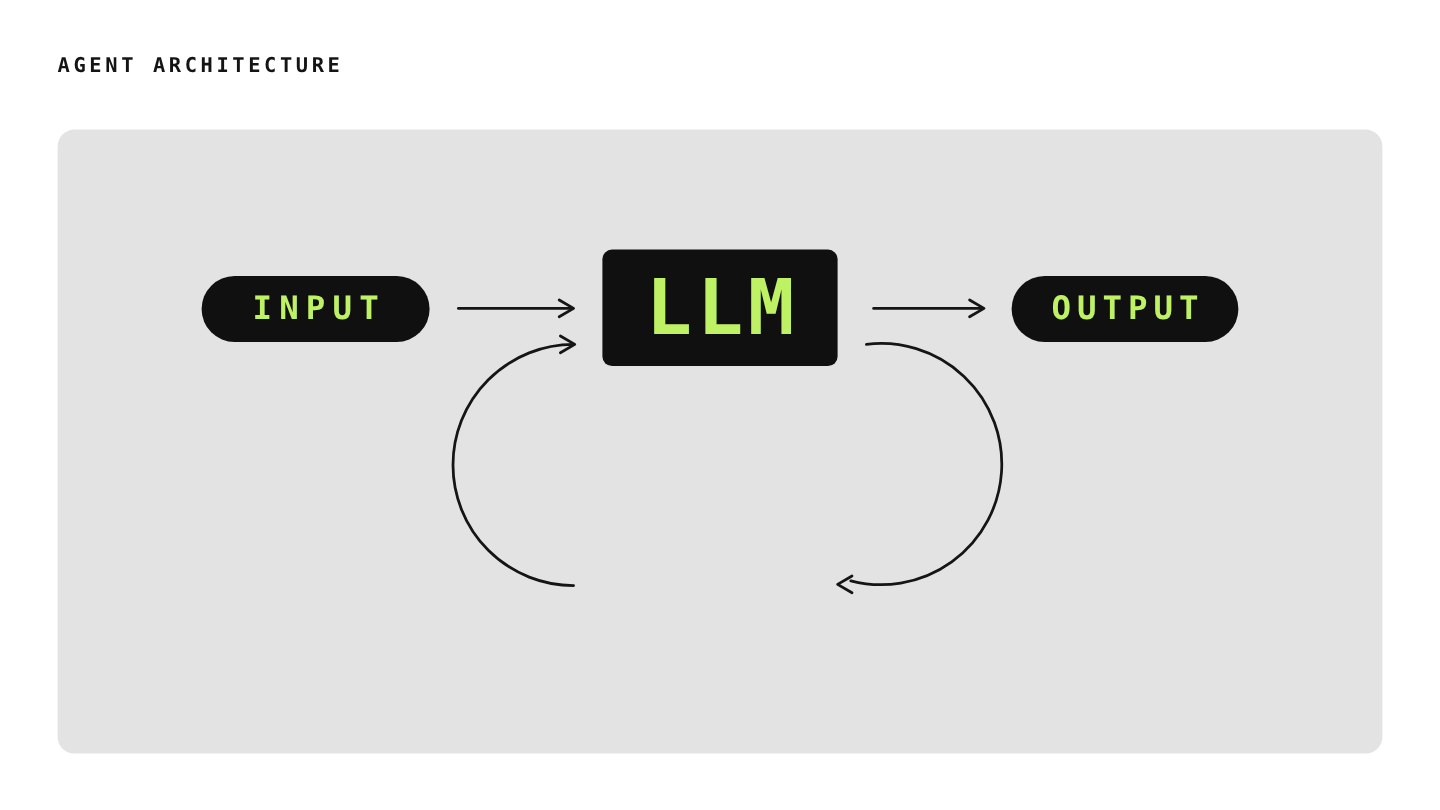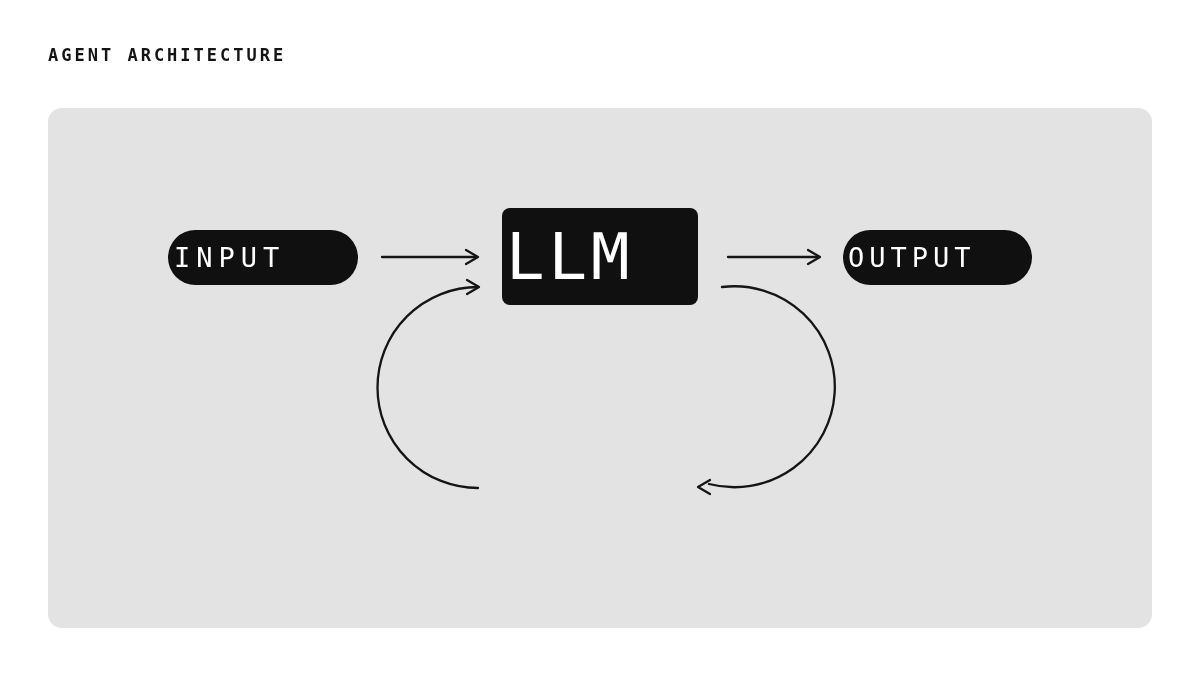--- a/index.html
+++ b/index.html
@@ -38,23 +38,25 @@
   }
   .edges {
     position: absolute;
     left: 0;
     top: 0;
   }
   .node {
     position: absolute;
     display: flex;
     align-items: center;
-    color: #ffffff;
+    justify-content: center;
+    color: #bef264;
     white-space: nowrap;
     box-sizing: border-box;
+    font-weight: bold;
   }
   .node-input {
     left: 120px; top: 122px;
     width: 190px; height: 55px;
     border-radius: 28px;
     background: #101010;
     font-size: 27px;
     letter-spacing: 6px;
     text-indent: 6px;
   }

